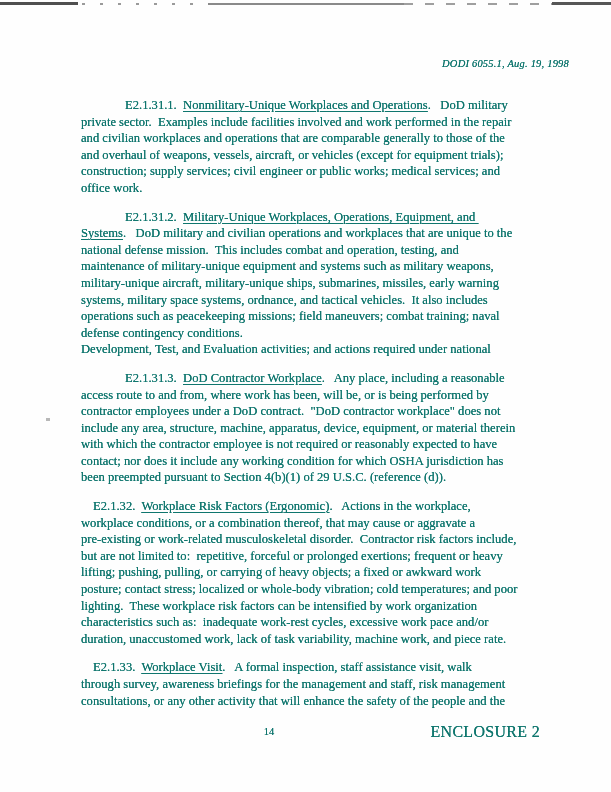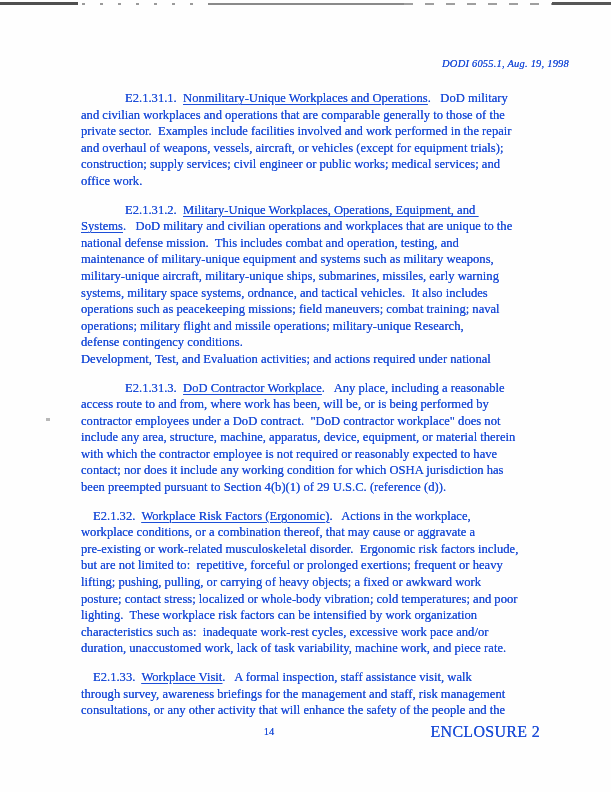--- a/index.html
+++ b/index.html
@@ -2,21 +2,21 @@
 <html><head>
 <meta charset="utf-8">
 <style>
   html, body { margin: 0; padding: 0; background: #ffffff; }
   .page {
     position: relative;
     width: 611px;
     height: 792px;
     background: #fefefe;
     font-family: "Liberation Serif", serif;
-    color: #1d4ed8;
+    color: #0f766e;
     overflow: hidden;
   }
   
   .scan-seg { position: absolute; }
   .seg1 { left: 0; top: 2px; width: 78px; height: 3px; background: #4f4f4f; }
   .seg-dots1 { left: 82px; top: 3px; width: 126px; height: 2px;
     background: repeating-linear-gradient(90deg, #9a9a9a 0 3px, transparent 3px 18px); }
   .seg2 { left: 208px; top: 3px; width: 196px; height: 2px; background: #8a8a8a; }
   .seg-dots2 { left: 404px; top: 3px; width: 148px; height: 2px;
     background: repeating-linear-gradient(90deg, #9f9f9f 0 9px, transparent 9px 21px); }
@@ -29,21 +29,21 @@
     right: 42px;
     font-style: italic;
     font-size: 10.5px;
     line-height: 13px;
     letter-spacing: 0.2px;
     text-shadow: 0 0 0.4px currentColor;
   }
   .doc-body {
     position: absolute;
     left: 81px;
-    top: 90px;
+    top: 97px;
     width: 490px;
     font-family: Liberation Serif, serif;
   }
   .line {
     white-space: pre;
     font-size: 12.6px;
     line-height: 16.6px;
     height: 16.6px;
     text-shadow: 0 0 0.4px currentColor;
   }
@@ -83,51 +83,50 @@
   <div class="scan-seg seg3"></div>
   <div class="speck"></div>
 
   <div class="doc-header">
     <span>DODI 6055.1, Aug. 19, 1998</span>
   </div>
 
   <div class="doc-body" id="doc-body">
       <div class="para deep">
         <div class="line">E2.1.31.1.  <span class="u">Nonmilitary-Unique Workplaces and Operations</span>.   DoD military</div>
+        <div class="line">private sector.  Examples include facilities involved and work performed in the repair</div>
         <div class="line">and civilian workplaces and operations that are comparable generally to those of the</div>
-        <div class="line">private sector.  Examples include facilities involved and work performed in the repair</div>
         <div class="line">and overhaul of weapons, vessels, aircraft, or vehicles (except for equipment trials);</div>
         <div class="line">construction; supply services; civil engineer or public works; medical services; and</div>
         <div class="line">office work.</div>
       </div>
       <div class="para deep">
         <div class="line">E2.1.31.2.  <span class="u">Military-Unique Workplaces, Operations, Equipment, and </span></div>
         <div class="line"><span class="u">Systems</span>.   DoD military and civilian operations and workplaces that are unique to the</div>
         <div class="line">national defense mission.  This includes combat and operation, testing, and</div>
         <div class="line">maintenance of military-unique equipment and systems such as military weapons,</div>
         <div class="line">military-unique aircraft, military-unique ships, submarines, missiles, early warning</div>
         <div class="line">systems, military space systems, ordnance, and tactical vehicles.  It also includes</div>
         <div class="line">operations such as peacekeeping missions; field maneuvers; combat training; naval</div>
-        <div class="line">operations; military flight and missile operations; military-unique Research,</div>
         <div class="line">defense contingency conditions.</div>
         <div class="line">Development, Test, and Evaluation activities; and actions required under national</div>
       </div>
       <div class="para deep">
         <div class="line">E2.1.31.3.  <span class="u">DoD Contractor Workplace</span>.   Any place, including a reasonable</div>
         <div class="line">access route to and from, where work has been, will be, or is being performed by</div>
         <div class="line">contractor employees under a DoD contract.  "DoD contractor workplace" does not</div>
         <div class="line">include any area, structure, machine, apparatus, device, equipment, or material therein</div>
         <div class="line">with which the contractor employee is not required or reasonably expected to have</div>
         <div class="line">contact; nor does it include any working condition for which OSHA jurisdiction has</div>
         <div class="line">been preempted pursuant to Section 4(b)(1) of 29 U.S.C. (reference (d)).</div>
       </div>
       <div class="para shallow">
         <div class="line">E2.1.32.  <span class="u">Workplace Risk Factors (Ergonomic)</span>.   Actions in the workplace,</div>
         <div class="line">workplace conditions, or a combination thereof, that may cause or aggravate a</div>
-        <div class="line">pre-existing or work-related musculoskeletal disorder.  Ergonomic risk factors include,</div>
+        <div class="line">pre-existing or work-related musculoskeletal disorder.  Contractor risk factors include,</div>
         <div class="line">but are not limited to:  repetitive, forceful or prolonged exertions; frequent or heavy</div>
         <div class="line">lifting; pushing, pulling, or carrying of heavy objects; a fixed or awkward work</div>
         <div class="line">posture; contact stress; localized or whole-body vibration; cold temperatures; and poor</div>
         <div class="line">lighting.  These workplace risk factors can be intensified by work organization</div>
         <div class="line">characteristics such as:  inadequate work-rest cycles, excessive work pace and/or</div>
         <div class="line">duration, unaccustomed work, lack of task variability, machine work, and piece rate.</div>
       </div>
       <div class="para shallow">
         <div class="line">E2.1.33.  <span class="u">Workplace Visit</span>.   A formal inspection, staff assistance visit, walk</div>
         <div class="line">through survey, awareness briefings for the management and staff, risk management</div>

